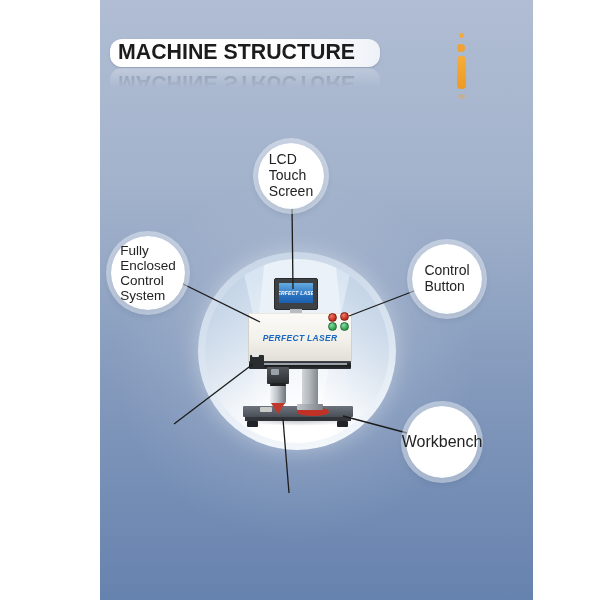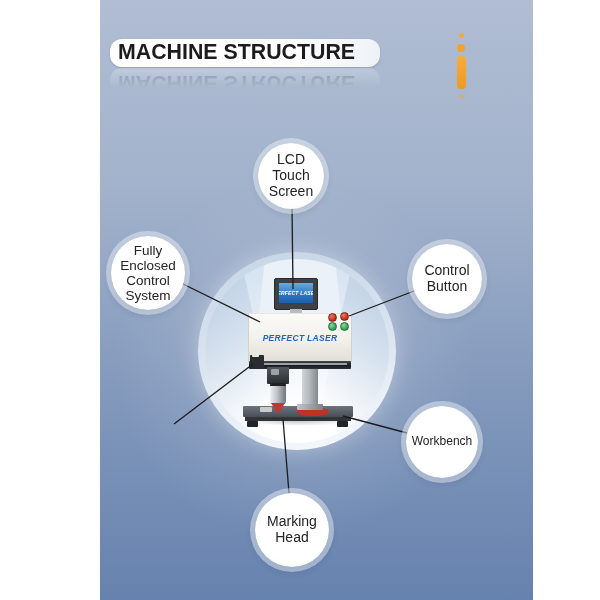--- a/index.html
+++ b/index.html
@@ -85,31 +85,31 @@
   .foot-l{left:147px;} .foot-r{left:237px;}
   .red-area{position:absolute;left:197px;top:407px;width:32px;height:9px;background:#c23126;border-radius:50% 60% 55% 50%;}
   .clamp{position:absolute;left:206px;top:397px;width:12px;height:11px;background:#3a3436;border-radius:2px;}
   .clamp-knob{position:absolute;left:209px;top:394px;width:6px;height:4px;background:#2a2526;border-radius:1px;}
   .white-piece{position:absolute;left:160px;top:407px;width:12px;height:5px;background:#caccc9;border-radius:1px;}
 
   
   .lines{position:absolute;inset:0;z-index:4;}
 
   
-  .callout{position:absolute;z-index:5;border-radius:50%;display:flex;align-items:center;justify-content:center;text-align:center;
+  .callout{position:absolute;z-index:5;border-radius:50%;display:flex;align-items:center;justify-content:center;
     background:radial-gradient(circle at 50% 38%,#ffffff 68%,#f1f5fa 100%);
     box-shadow:0 0 0 5px rgba(244,248,252,0.45),0 3px 8px rgba(40,60,95,0.30);}
   .callout span{white-space:pre-line;font-size:14px;line-height:1.13;color:#232323;}
   .co-lcd{left:158px;top:143px;width:66px;height:66px;}
   .co-enclosed{left:11px;top:236px;width:74px;height:74px;}
   .co-enclosed span{font-size:13.5px;}
   .co-button{left:312px;top:244px;width:70px;height:70px;}
   .co-rail{left:9px;top:414px;width:72px;height:72px;}
   .co-workbench{left:306px;top:406px;width:72px;height:72px;}
-  .co-workbench span{font-size:12px;}
+  .co-workbench span{font-size:16px;}
   .co-head{left:155px;top:493px;width:74px;height:74px;}
 </style>
 </head>
 <body>
 
 <div class="page">
   <div class="canvas">
 
     <div class="title-wrap">
       <div class="title-bar">
@@ -199,19 +199,15 @@
 Control
 System</span>
     </div>
     <div class="callout co-button">
       <span>Control
 Button</span>
     </div>
     <div class="callout co-workbench">
       <span>Workbench</span>
     </div>
-    <div class="callout co-head">
-      <span>Marking
-Head</span>
-    </div>
 
   </div>
 </div>
 
 </body></html>

